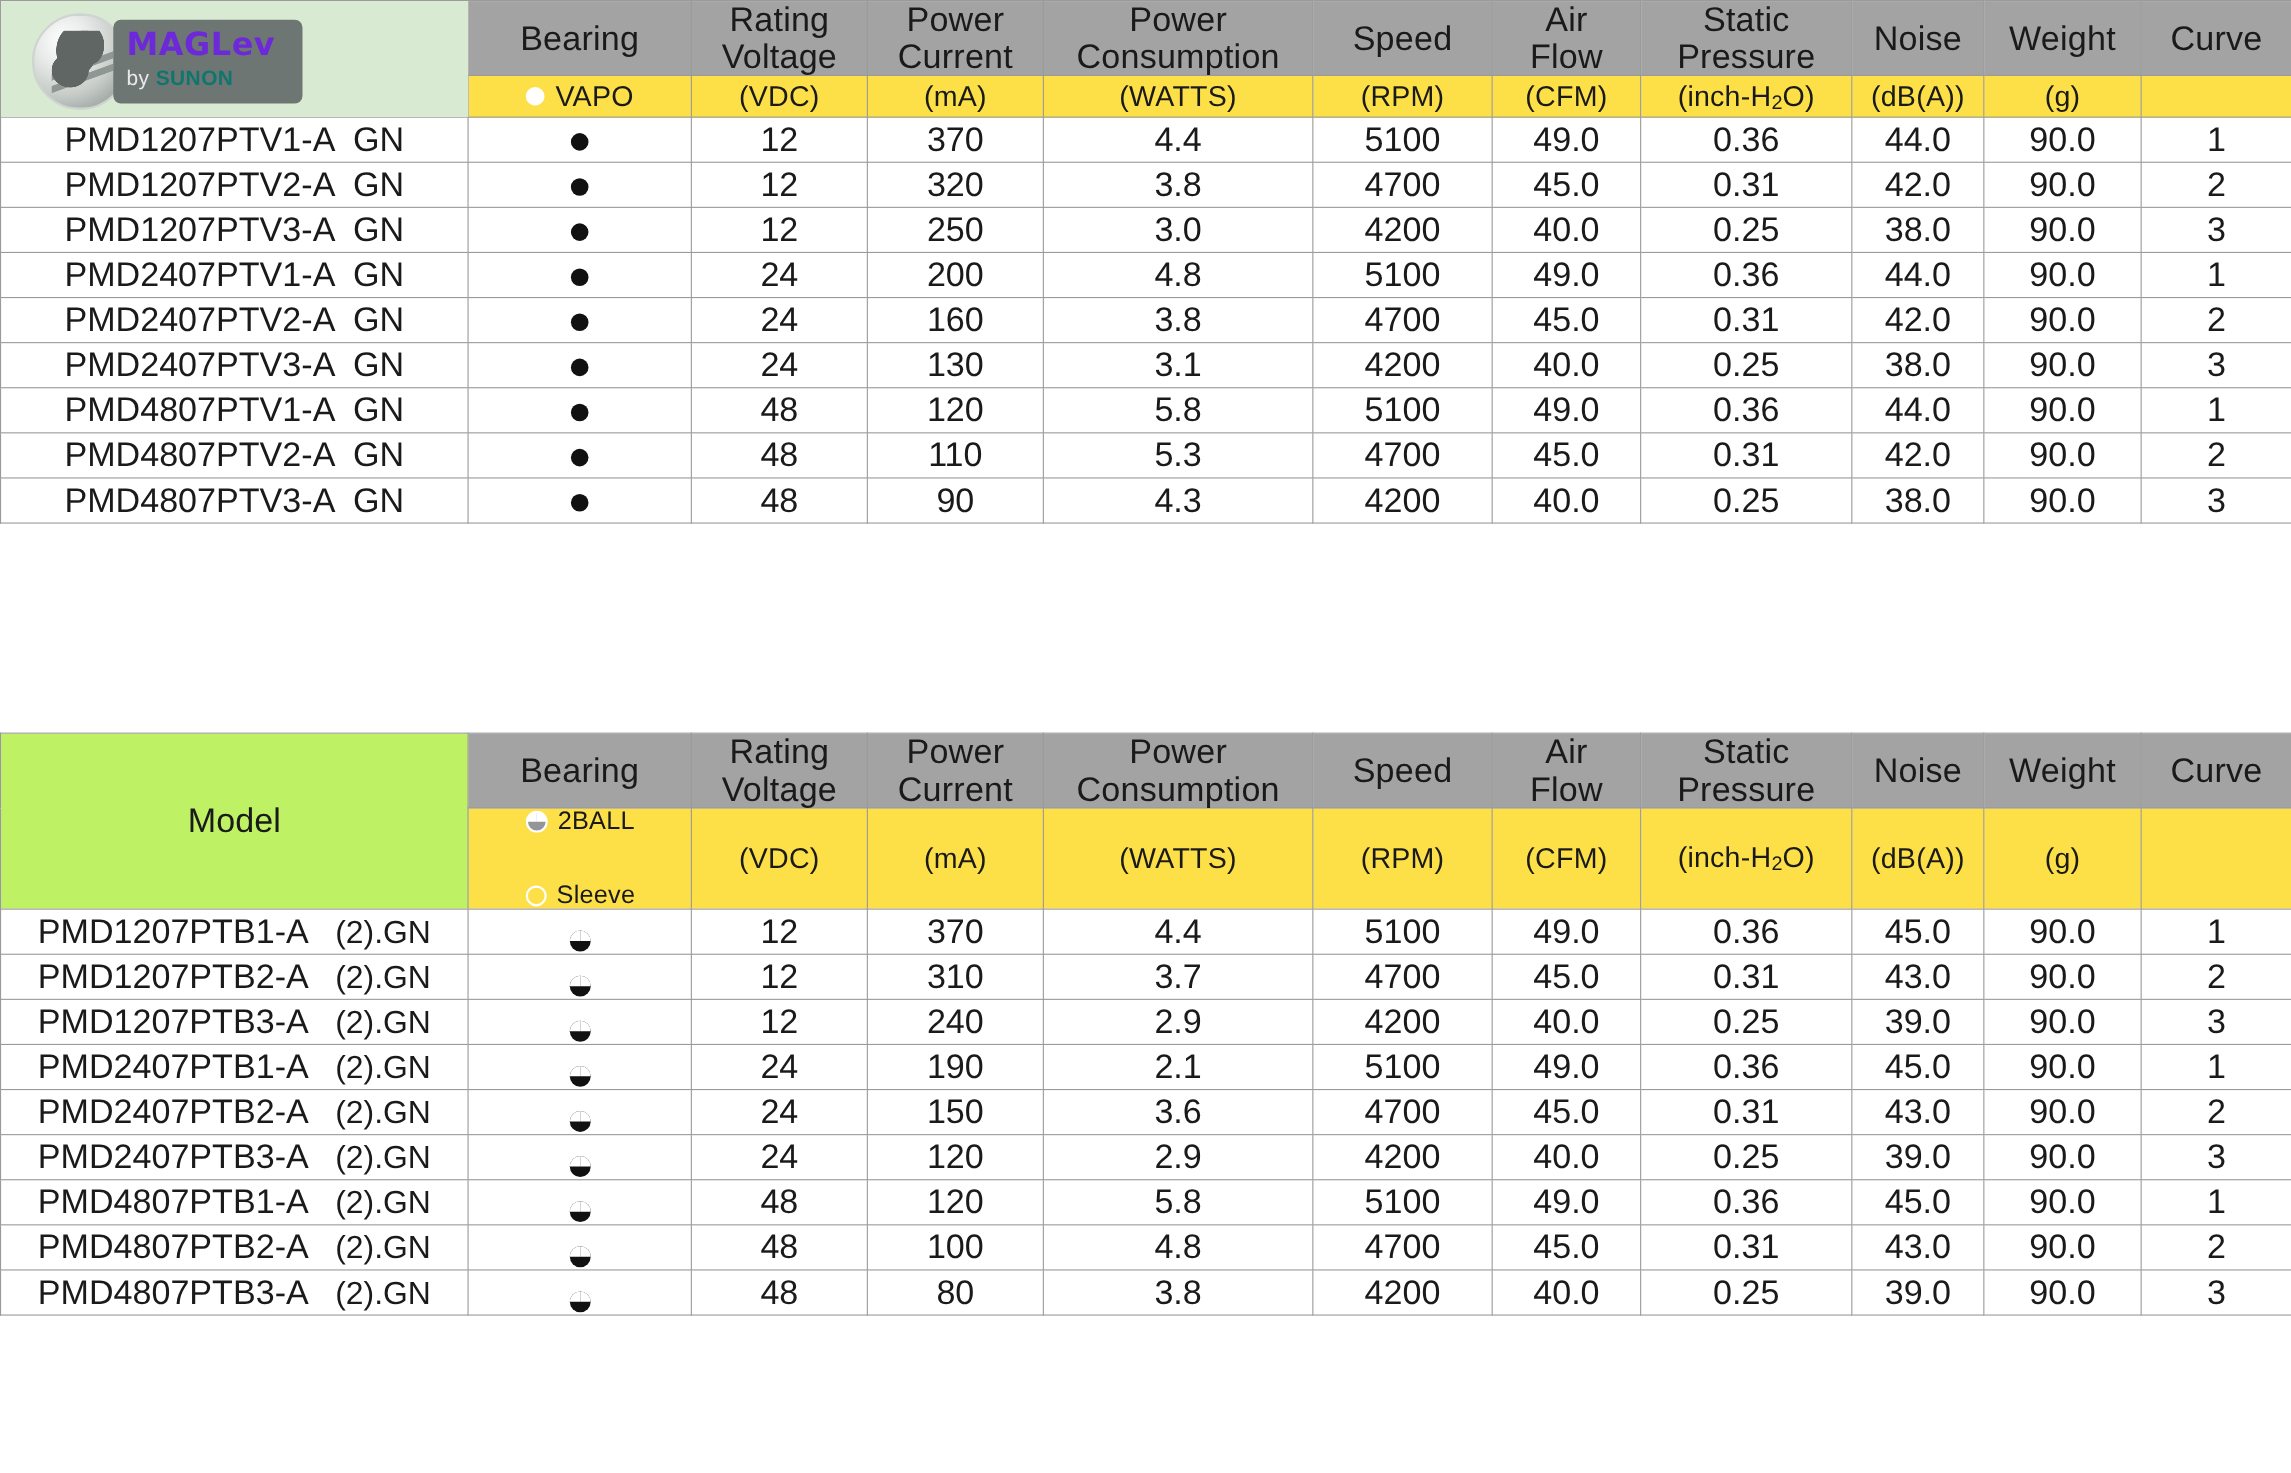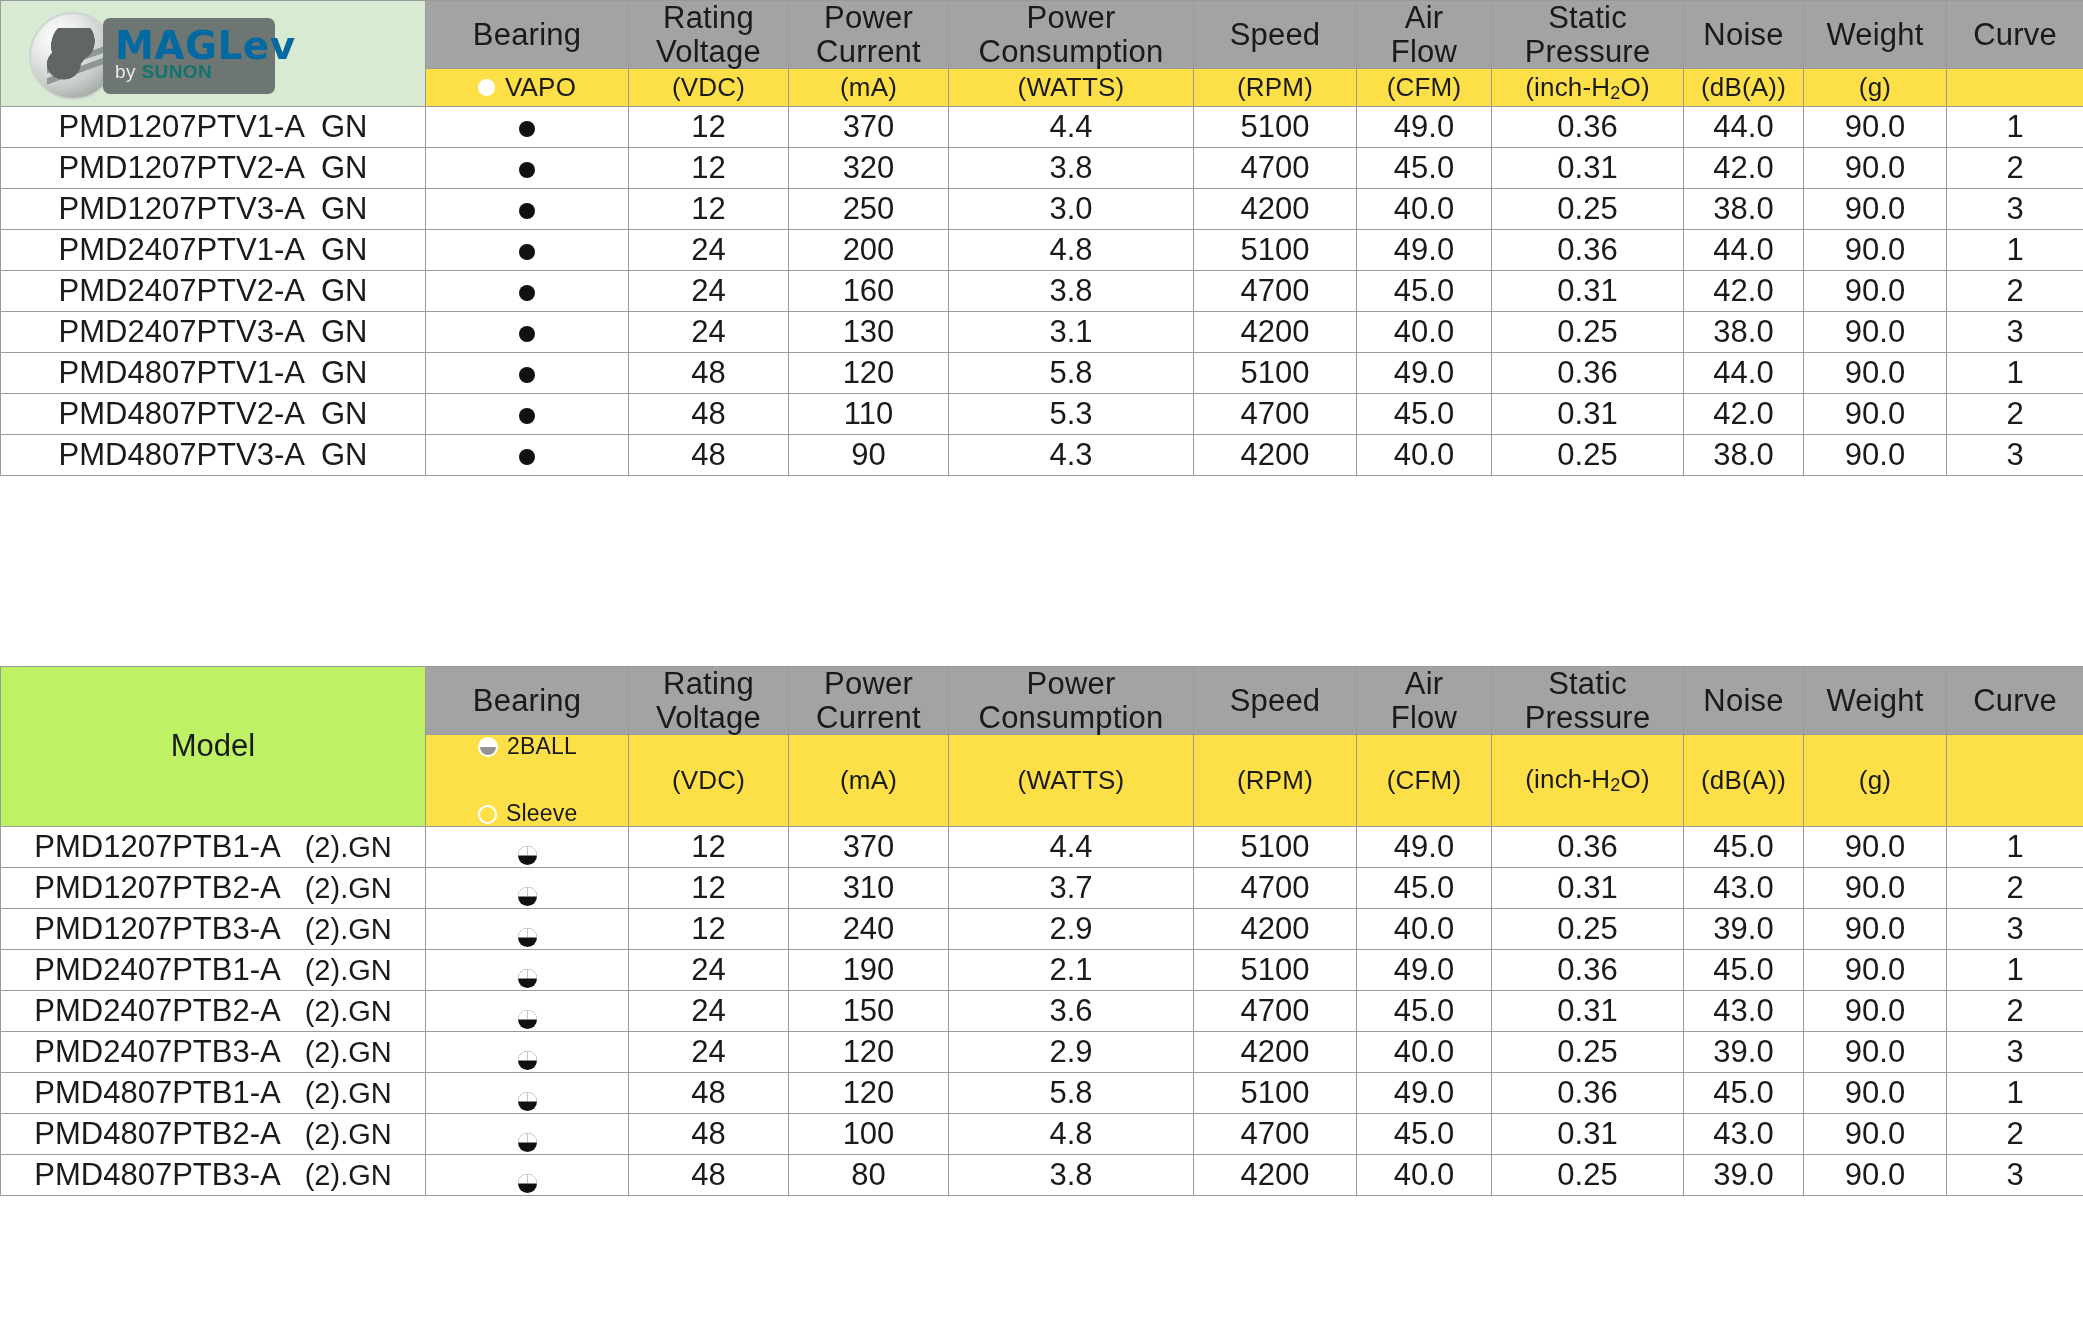--- a/index.html
+++ b/index.html
@@ -125,22 +125,22 @@
   .logo-word {
     position: absolute;
     left: 74px; top: 6px;
     width: 172px; height: 76px;
     background: #6e7673;
     border-radius: 7px;
   }
   .logo-maglev {
     position: absolute;
     left: 86px; top: 11px;
-    color: #0369a1;
-    font-size: 39px;
+    color: #6d28d9;
+    font-size: 29px;
     font-weight: bold;
     letter-spacing: 0.5px;
     font-family: "DejaVu Sans", sans-serif;
   }
   .logo-sub {
     position: absolute;
     left: 86px; top: 49px;
     color: #e8eae9;
     font-size: 19px;
     letter-spacing: 0.4px;

